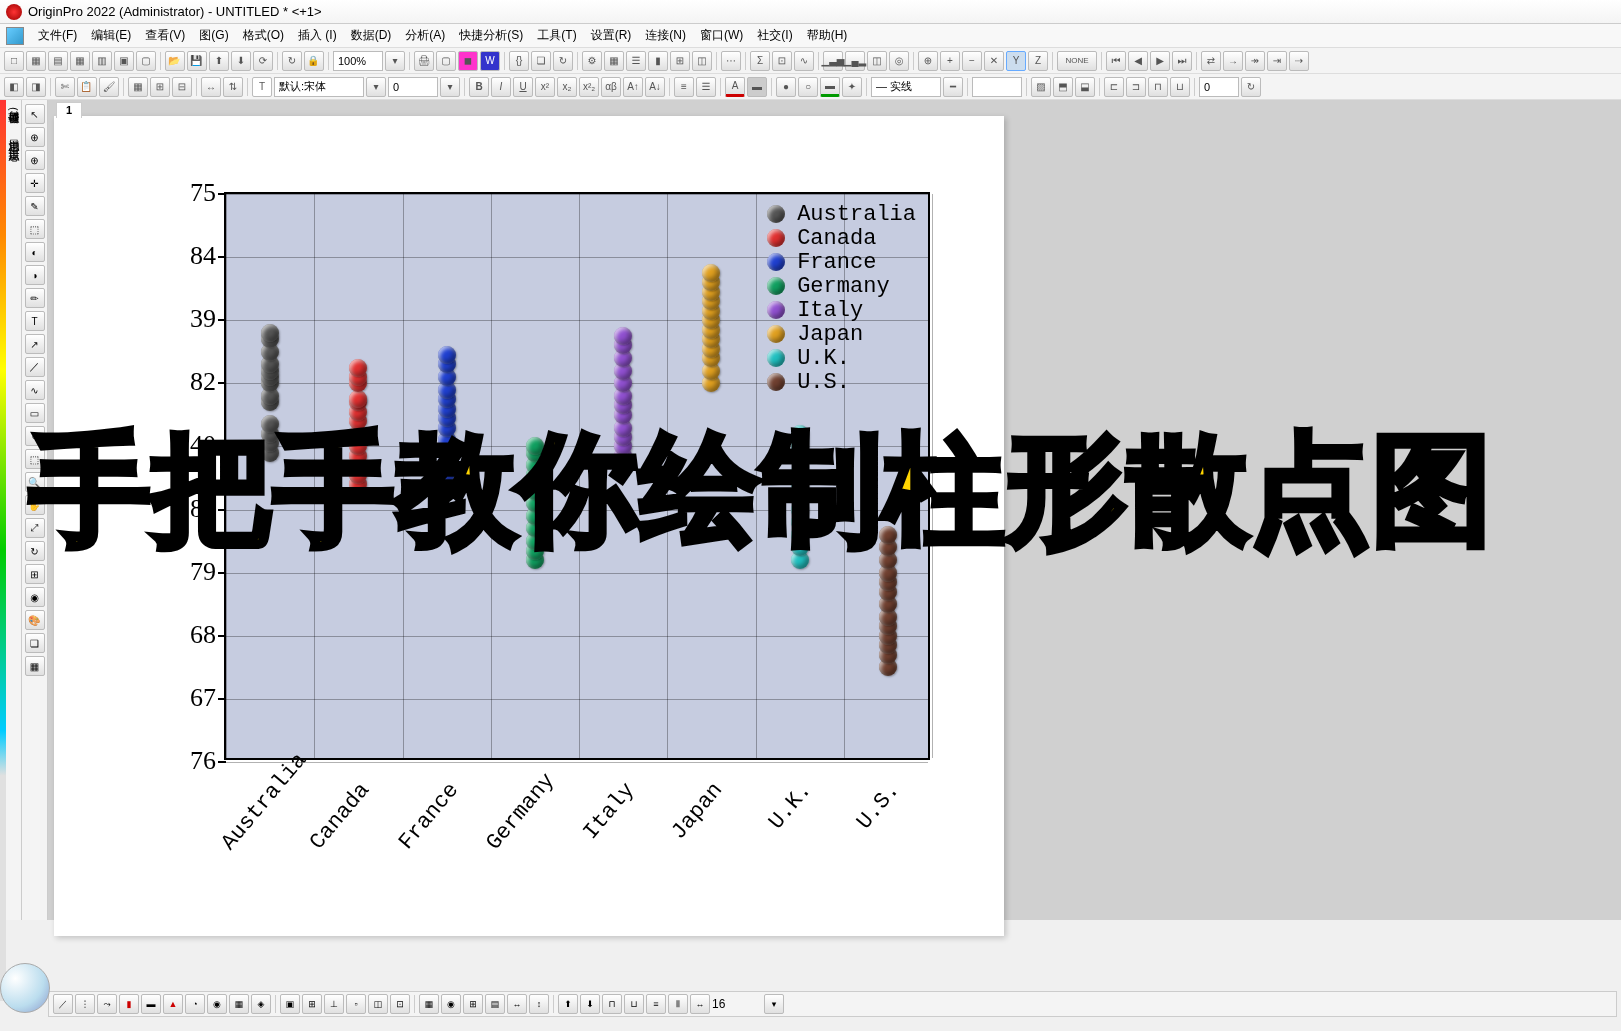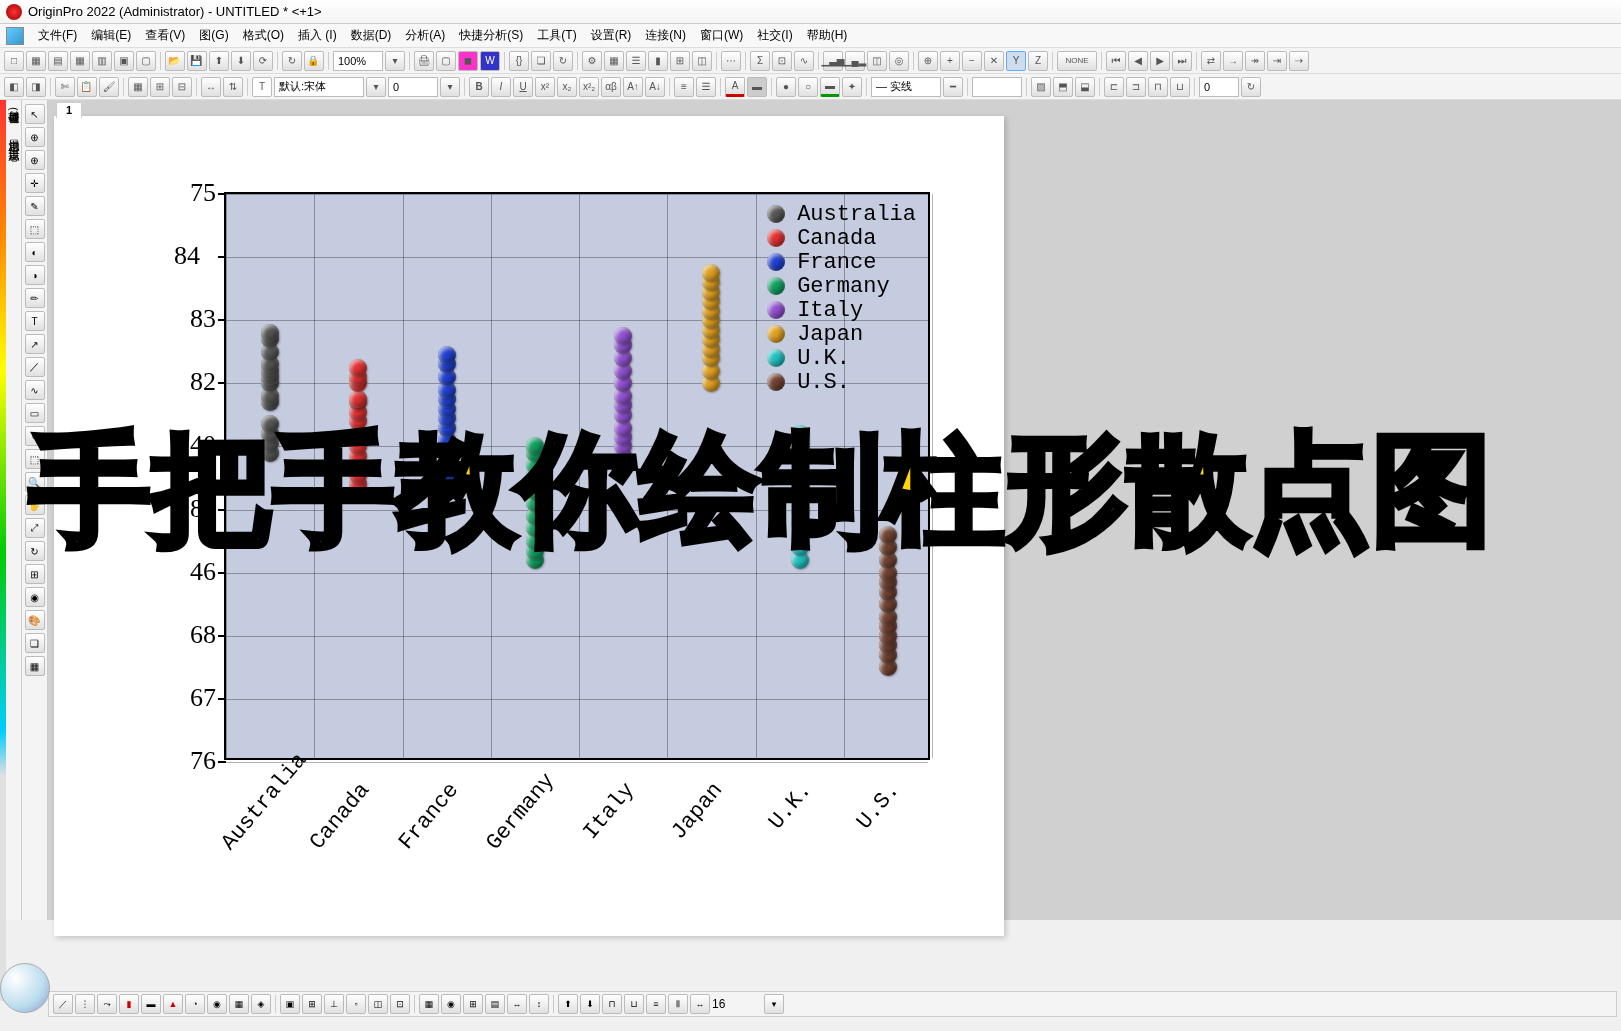--- a/index.html
+++ b/index.html
@@ -422,26 +422,26 @@
           <div class="pt" style="left: 661.875px; top: 378.667px; background: rgb(112, 64, 48);"></div>
           <div class="pt" style="left: 661.875px; top: 366.044px; background: rgb(112, 64, 48);"></div>
           <div class="pt" style="left: 661.875px; top: 353.422px; background: rgb(112, 64, 48);"></div>
           <div class="pt" style="left: 661.875px; top: 340.8px; background: rgb(112, 64, 48);"></div>
         </div>
       <div id="yticks"></div>
       <div id="xcats"></div>
     <div class="ytick" style="top: 630px; left: 112px;">76</div>
         <div class="ytick" style="top: 566.889px; left: 112px;">67</div>
         <div class="ytick" style="top: 503.778px; left: 112px;">68</div>
-        <div class="ytick" style="top: 440.667px; left: 112px;">46</div>
+        <div class="ytick" style="top: 440.667px; left: 112px;">79</div>
         <div class="ytick" style="top: 377.556px; left: 112px;">80</div>
         <div class="ytick" style="top: 314.444px; left: 112px;">40</div>
         <div class="ytick" style="top: 251.333px; left: 112px;">82</div>
-        <div class="ytick" style="top: 188.222px; left: 112px;">83</div>
-        <div class="ytick" style="top: 125.111px; left: 96px;">84</div>
+        <div class="ytick" style="top: 188.222px; left: 112px;">39</div>
+        <div class="ytick" style="top: 125.111px; left: 112px;">84</div>
         <div class="ytick" style="top: 62px; left: 112px;">75</div>
         <div class="xcat" style="left: 134.125px; width: 80px; top: 662px;">Australia</div>
         <div class="xcat" style="left: 222.375px; width: 80px; top: 662px;">Canada</div>
         <div class="xcat" style="left: 310.625px; width: 80px; top: 662px;">France</div>
         <div class="xcat" style="left: 398.875px; width: 80px; top: 662px;">Germany</div>
         <div class="xcat" style="left: 487.125px; width: 80px; top: 662px;">Italy</div>
         <div class="xcat" style="left: 575.375px; width: 80px; top: 662px;">Japan</div>
         <div class="xcat" style="left: 663.625px; width: 80px; top: 662px;">U.K.</div>
         <div class="xcat" style="left: 751.875px; width: 80px; top: 662px;">U.S.</div>
       </div>

